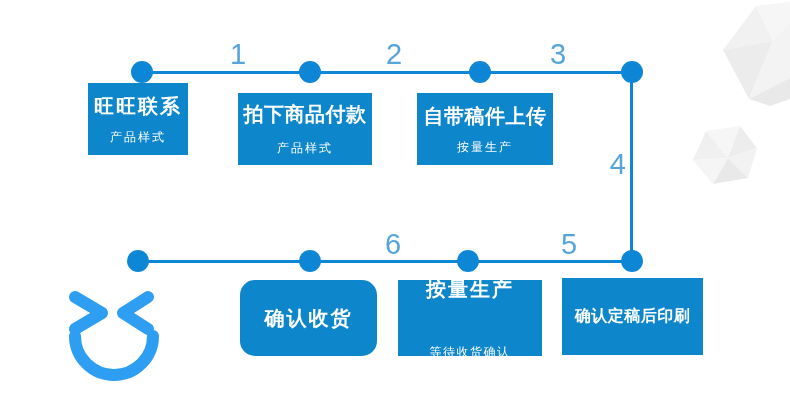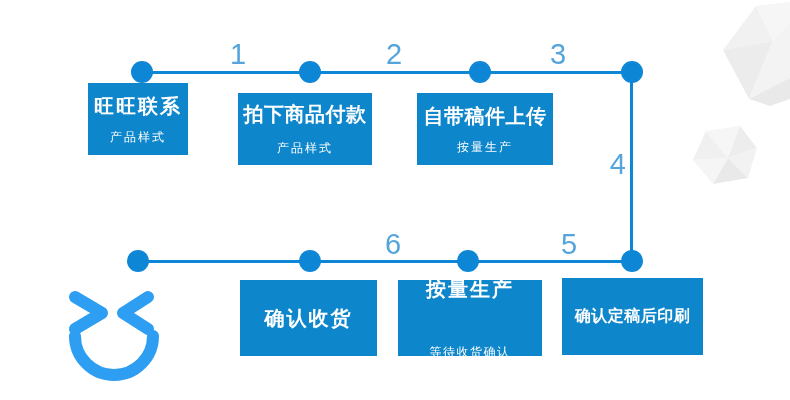--- a/index.html
+++ b/index.html
@@ -113,21 +113,21 @@
   </div>
   <div class="step-box" style="left:238px;top:93px;width:134px;height:72px;gap:12px;">
     <div class="step-title" style="letter-spacing:0.5px;">拍下商品付款</div>
     <div class="step-sub">产品样式</div>
   </div>
   <div class="step-box" style="left:417px;top:93px;width:136px;height:72px;">
     <div class="step-title" style="letter-spacing:0.5px;">自带稿件上传</div>
     <div class="step-sub">按量生产</div>
   </div>
 
-  <div class="step-box" style="left:240px;top:280px;width:137px;height:76px;">
+  <div class="step-box" style="left:240px;top:280px;width:137px;height:76px;border-radius:15px;">
     <div class="step-title">确认收货</div>
   </div>
   <div class="step-box" style="left:398px;top:280px;width:144px;height:76px;">
     <div class="step-title">按量生产</div>
     <div class="step-sub" style="letter-spacing:1.5px;margin-top:32px;">等待收货确认</div>
   </div>
   <div class="step-box" style="left:562px;top:278px;width:141px;height:77px;">
     <div class="step-title compact">确认定稿后印刷</div>
   </div>
 

